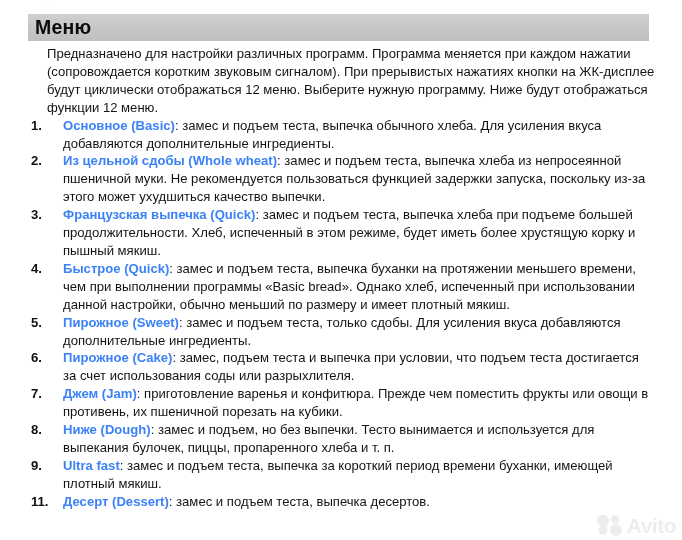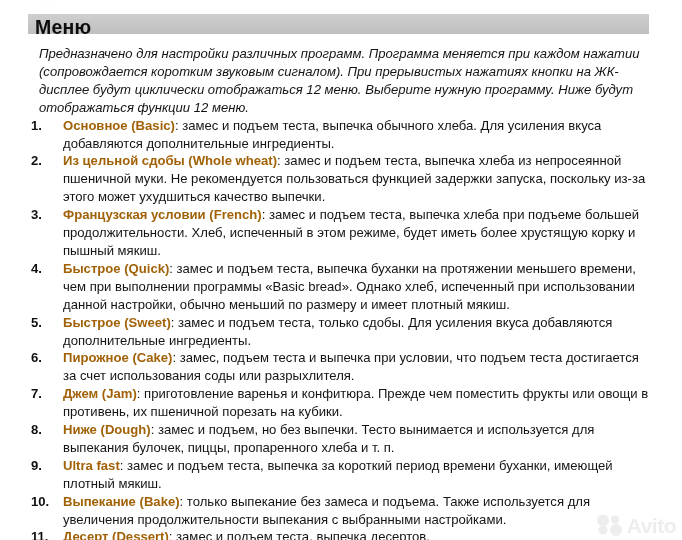--- a/index.html
+++ b/index.html
@@ -42,21 +42,21 @@
     height: 540px;
     padding: 0;
   }
 
   
   .heading-band {
     position: absolute;
     left: 28px;
     top: 14px;
     width: 621px;
-    height: 20px;
+    height: 27px;
     background: #c9c9c9;
     background: linear-gradient(180deg, #cfcfcf 0%, #c6c6c6 55%, #bfbfbf 100%);
   }
   .heading-band .heading-text {
     position: absolute;
     left: 7px;
     top: 1px;
     font-size: 19.5px;
     font-weight: bold;
     color: #0d0d0d;
@@ -71,24 +71,23 @@
     left: 31px;
     top: 45px;
     width: 620px;
     font-size: 13.1px;
     line-height: 17.9px;
     color: #141414;
     text-align: left;
   }
 
   .intro {
-    margin: 0 0 0 8px;
+    margin: 0 0 0 16px;
     padding: 0;
     width: 618px;
-    font-style: italic;
   }
 
   .list {
     list-style: none;
     margin: 0;
     padding: 0;
     width: 620px;
   }
   .list-item {
     position: relative;
@@ -99,21 +98,21 @@
     position: absolute;
     left: 0;
     top: 0;
     width: 25px;
     text-align: left;
     font-weight: bold;
     color: #101010;
   }
   .item-title {
     font-weight: bold;
-    color: #a16207;
+    color: #3b82f6;
   }
   .item-body {
     font-weight: normal;
   }
 
   
   .watermark {
     position: absolute;
     right: 6px;
     bottom: 4px;
@@ -153,50 +152,47 @@
 
       <li class="list-item">
         <span class="item-num">1.</span><span class="item-title">Основное (Basic)</span><span class="item-body">: замес и подъем теста, выпечка обычного хлеба. Для усиления вкуса добавляются дополнительные ингредиенты.</span>
       </li>
 
       <li class="list-item">
         <span class="item-num">2.</span><span class="item-title">Из цельной сдобы (Whole wheat)</span><span class="item-body">: замес и подъем теста, выпечка хлеба из непросеянной пшеничной муки. Не рекомендуется пользоваться функцией задержки запуска, поскольку из-за этого может ухудшиться качество выпечки.</span>
       </li>
 
       <li class="list-item">
-        <span class="item-num">3.</span><span class="item-title">Французская условии (French)</span><span class="item-body">: замес и подъем теста, выпечка хлеба при подъеме большей продолжительности. Хлеб, испеченный в этом режиме, будет иметь более хрустящую корку и пышный мякиш.</span>
+        <span class="item-num">3.</span><span class="item-title">Французская выпечка (Quick)</span><span class="item-body">: замес и подъем теста, выпечка хлеба при подъеме большей продолжительности. Хлеб, испеченный в этом режиме, будет иметь более хрустящую корку и пышный мякиш.</span>
       </li>
 
       <li class="list-item">
         <span class="item-num">4.</span><span class="item-title">Быстрое (Quick)</span><span class="item-body">: замес и подъем теста, выпечка буханки на протяжении меньшего времени, чем при выполнении программы «Basic bread». Однако хлеб, испеченный при использовании данной настройки, обычно меньший по размеру и имеет плотный мякиш.</span>
       </li>
 
       <li class="list-item">
-        <span class="item-num">5.</span><span class="item-title">Быстрое (Sweet)</span><span class="item-body">: замес и подъем теста, только сдобы. Для усиления вкуса добавляются дополнительные ингредиенты.</span>
+        <span class="item-num">5.</span><span class="item-title">Пирожное (Sweet)</span><span class="item-body">: замес и подъем теста, только сдобы. Для усиления вкуса добавляются дополнительные ингредиенты.</span>
       </li>
 
       <li class="list-item">
         <span class="item-num">6.</span><span class="item-title">Пирожное (Cake)</span><span class="item-body">: замес, подъем теста и выпечка при условии, что подъем теста достигается за счет использования соды или разрыхлителя.</span>
       </li>
 
       <li class="list-item">
         <span class="item-num">7.</span><span class="item-title">Джем (Jam)</span><span class="item-body">: приготовление варенья и конфитюра. Прежде чем поместить фрукты или овощи в противень, их пшеничной порезать на кубики.</span>
       </li>
 
       <li class="list-item">
         <span class="item-num">8.</span><span class="item-title">Ниже (Dough)</span><span class="item-body">: замес и подъем, но без выпечки. Тесто вынимается и используется для выпекания булочек, пиццы, пропаренного хлеба и т. п.</span>
       </li>
 
       <li class="list-item">
         <span class="item-num">9.</span><span class="item-title">Ultra fast</span><span class="item-body">: замес и подъем теста, выпечка за короткий период времени буханки, имеющей плотный мякиш.</span>
       </li>
 
-      <li class="list-item">
-        <span class="item-num">10.</span><span class="item-title">Выпекание (Bake)</span><span class="item-body">: только выпекание без замеса и подъема. Также используется для увеличения продолжительности выпекания с выбранными настройками.</span>
-      </li>
 
       <li class="list-item">
         <span class="item-num">11.</span><span class="item-title">Десерт (Dessert)</span><span class="item-body">: замес и подъем теста, выпечка десертов.</span>
       </li>
 
     </ol>
   </div>
 
   <div class="watermark">
     <svg width="30" height="22" viewBox="0 0 30 22" aria-hidden="true">

